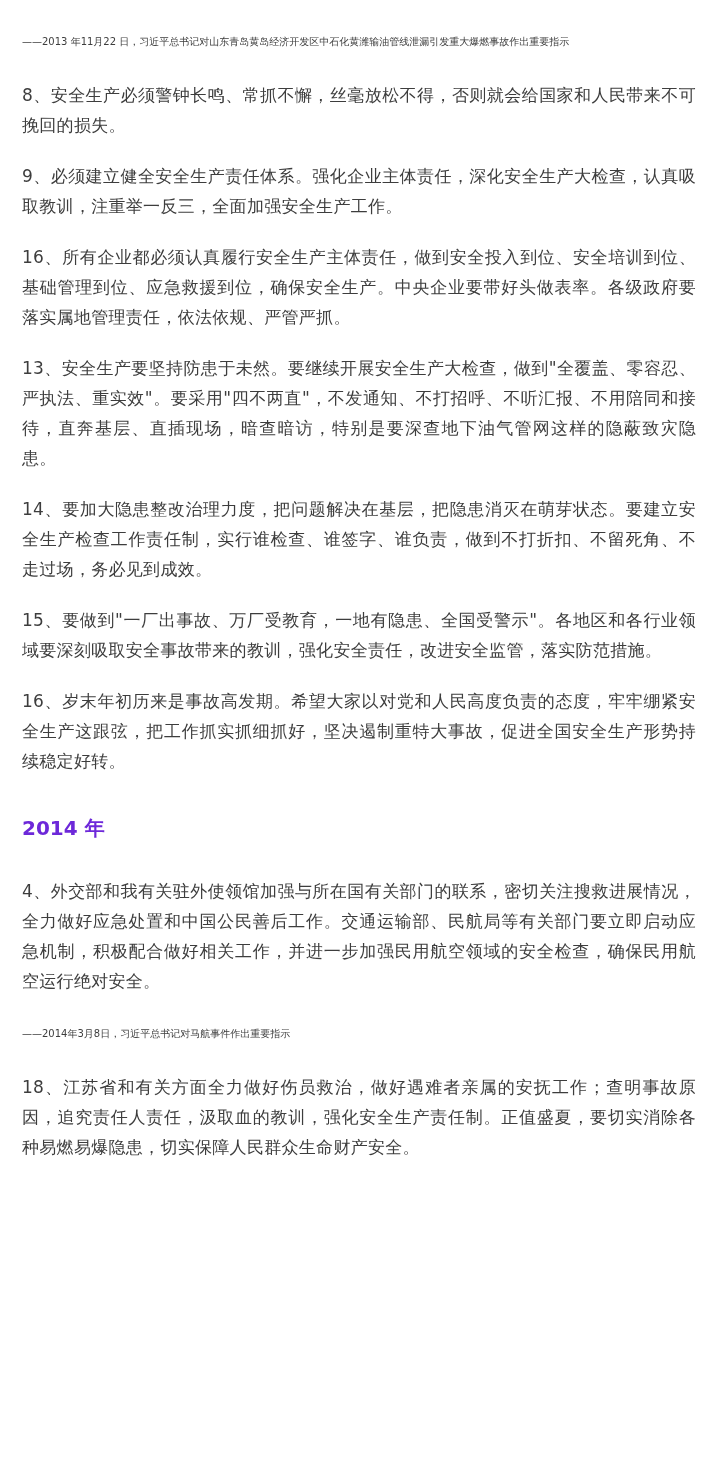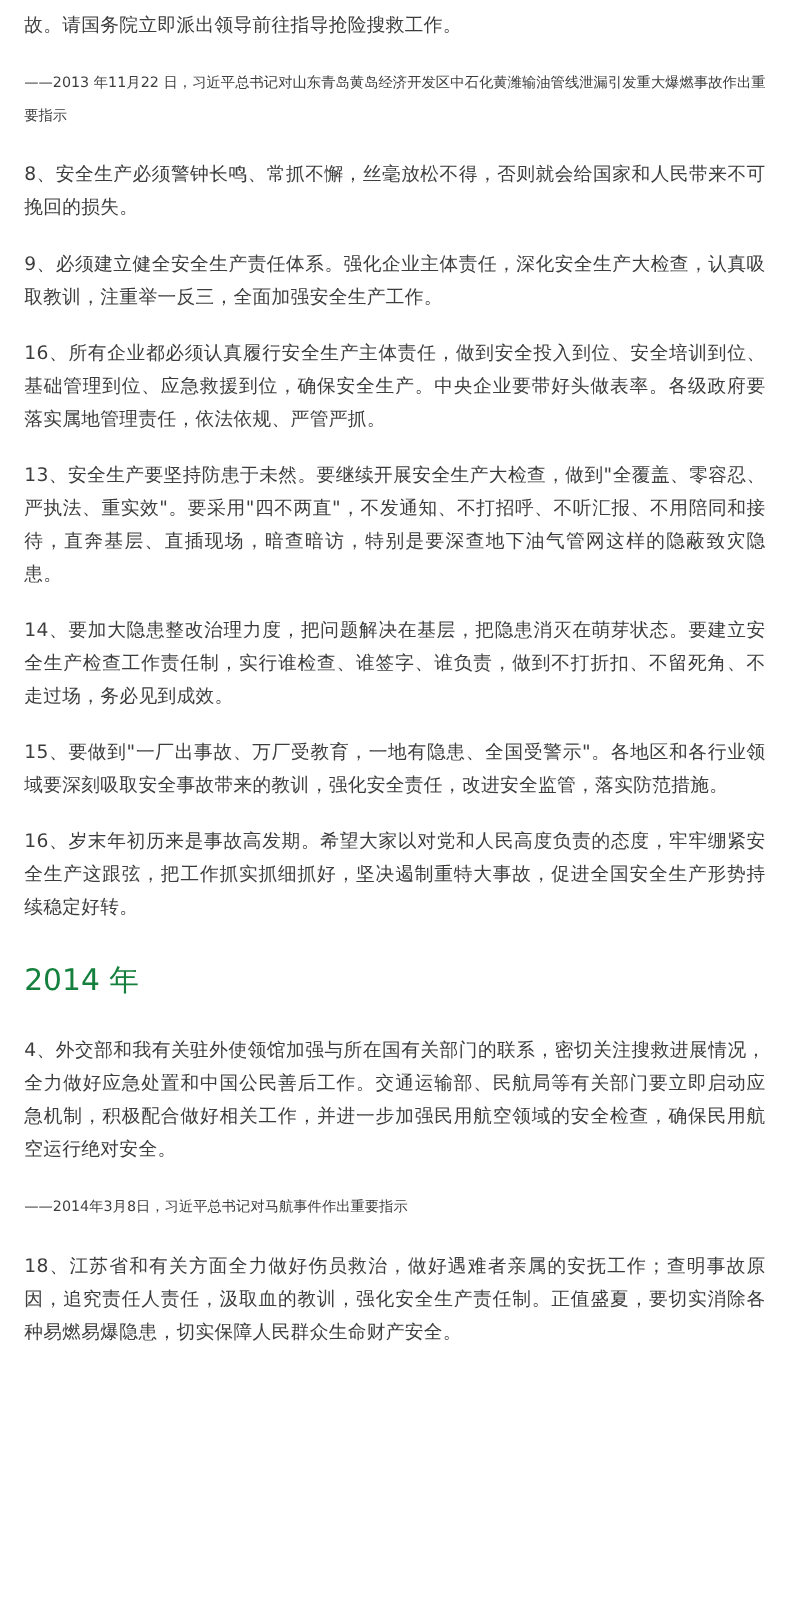--- a/index.html
+++ b/index.html
@@ -21,39 +21,38 @@
     line-height: 30px;
     color: #3d3d3d;
     margin: 21px 0;
     text-align: justify;
     letter-spacing: 0.3px;
   }
   .para.first {
     margin-top: 4px;
   }
   .cite {
-    font-size: 13px;
+    font-size: 10px;
     line-height: 30px;
     color: #3d3d3d;
     margin: 23px 0;
     text-align: justify;
   }
   .year-heading {
-    font-size: 27px;
+    font-size: 20px;
     line-height: 40px;
-    font-weight: normal;
-    color: #15803d;
+    font-weight: bold;
+    color: #6d28d9;
     margin: 32px 0 28px 0;
   }
 </style>
 </head>
 <body>
 
 <main class="article">
-  <p class="para first">故。请国务院立即派出领导前往指导抢险搜救工作。</p>
   <p class="cite">——2013 年11月22 日，习近平总书记对山东青岛黄岛经济开发区中石化黄潍输油管线泄漏引发重大爆燃事故作出重要指示</p>
   <p class="para">8、安全生产必须警钟长鸣、常抓不懈，丝毫放松不得，否则就会给国家和人民带来不可挽回的损失。</p>
   <p class="para">9、必须建立健全安全生产责任体系。强化企业主体责任，深化安全生产大检查，认真吸取教训，注重举一反三，全面加强安全生产工作。</p>
   <p class="para">16、所有企业都必须认真履行安全生产主体责任，做到安全投入到位、安全培训到位、基础管理到位、应急救援到位，确保安全生产。中央企业要带好头做表率。各级政府要落实属地管理责任，依法依规、严管严抓。</p>
   <p class="para">13、安全生产要坚持防患于未然。要继续开展安全生产大检查，做到"全覆盖、零容忍、严执法、重实效"。要采用"四不两直"，不发通知、不打招呼、不听汇报、不用陪同和接待，直奔基层、直插现场，暗查暗访，特别是要深查地下油气管网这样的隐蔽致灾隐患。</p>
   <p class="para">14、要加大隐患整改治理力度，把问题解决在基层，把隐患消灭在萌芽状态。要建立安全生产检查工作责任制，实行谁检查、谁签字、谁负责，做到不打折扣、不留死角、不走过场，务必见到成效。</p>
   <p class="para">15、要做到"一厂出事故、万厂受教育，一地有隐患、全国受警示"。各地区和各行业领域要深刻吸取安全事故带来的教训，强化安全责任，改进安全监管，落实防范措施。</p>
   <p class="para">16、岁末年初历来是事故高发期。希望大家以对党和人民高度负责的态度，牢牢绷紧安全生产这跟弦，把工作抓实抓细抓好，坚决遏制重特大事故，促进全国安全生产形势持续稳定好转。</p>
   <h2 class="year-heading">2014 年</h2>
   <p class="para">4、外交部和我有关驻外使领馆加强与所在国有关部门的联系，密切关注搜救进展情况，全力做好应急处置和中国公民善后工作。交通运输部、民航局等有关部门要立即启动应急机制，积极配合做好相关工作，并进一步加强民用航空领域的安全检查，确保民用航空运行绝对安全。</p>

